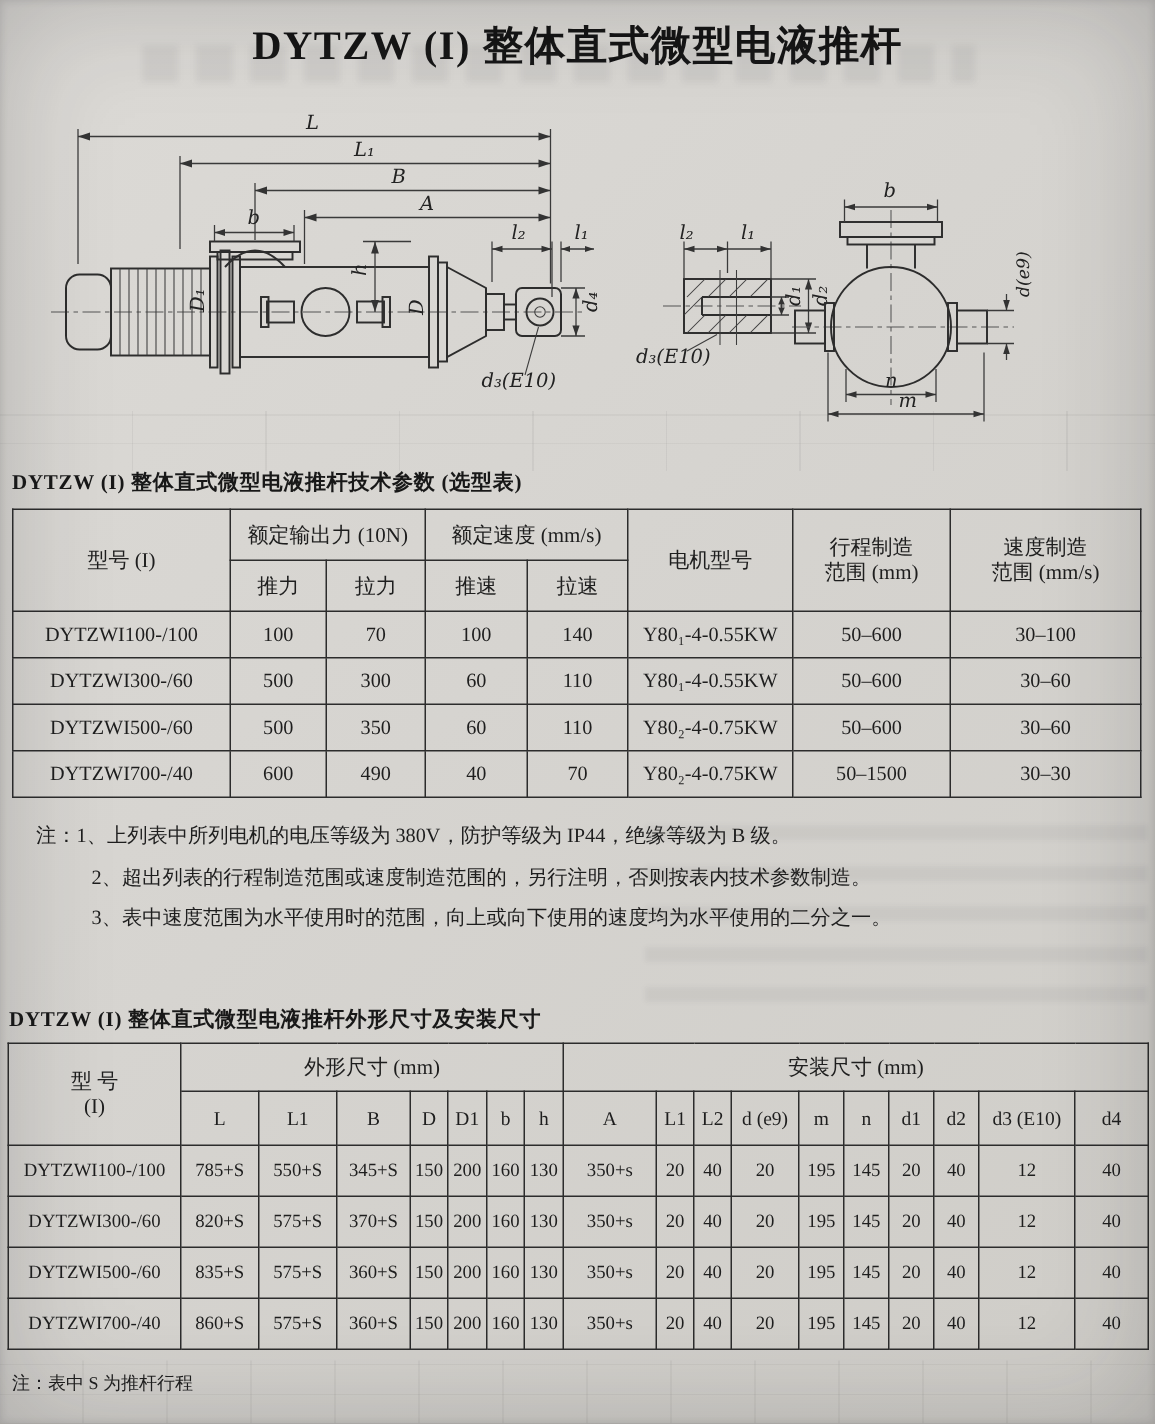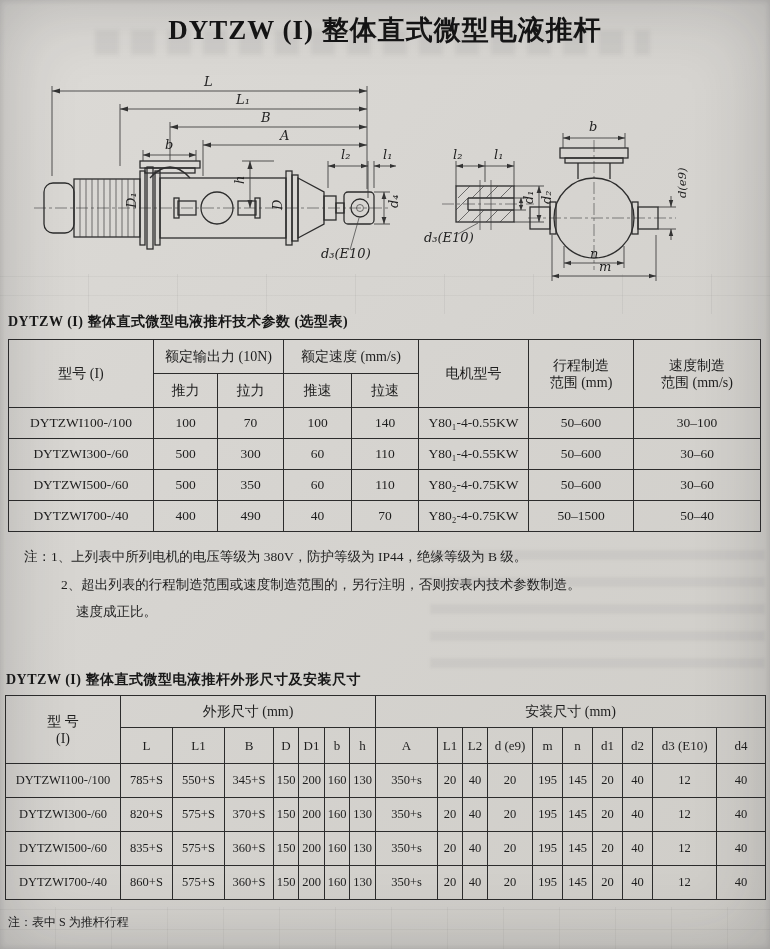--- a/index.html
+++ b/index.html
@@ -326,35 +326,35 @@
       <td>500</td>
       <td>350</td>
       <td>60</td>
       <td>110</td>
       <td>Y80₂-4-0.75KW</td>
       <td>50–600</td>
       <td>30–60</td>
     </tr>
     <tr>
       <td>DYTZWI700-/40</td>
-      <td>400</td>
+      <td>600</td>
       <td>490</td>
       <td>40</td>
       <td>70</td>
       <td>Y80₂-4-0.75KW</td>
       <td>50–1500</td>
-      <td>50–40</td>
+      <td>30–30</td>
     </tr>
   </tbody>
     </table>
 
   <div class="notes">
     <div class="note-line"><span>注：</span><span>1、上列表中所列电机的电压等级为 380V，防护等级为 IP44，绝缘等级为 B 级。</span></div>
     <div class="note-line indent1">2、超出列表的行程制造范围或速度制造范围的，另行注明，否则按表内技术参数制造。</div>
-    <div class="note-line indent2">速度成正比。</div>
+    <div class="note-line indent1">3、表中速度范围为水平使用时的范围，向上或向下使用的速度均为水平使用的二分之一。</div>
   </div>
 
   <div class="caption c2">DYTZW (I) 整体直式微型电液推杆外形尺寸及安装尺寸</div>
 
   <table class="t2">
     <colgroup>
       <col style="width:115px">
         <col style="width:52px">
         <col style="width:52px">
         <col style="width:49px">

